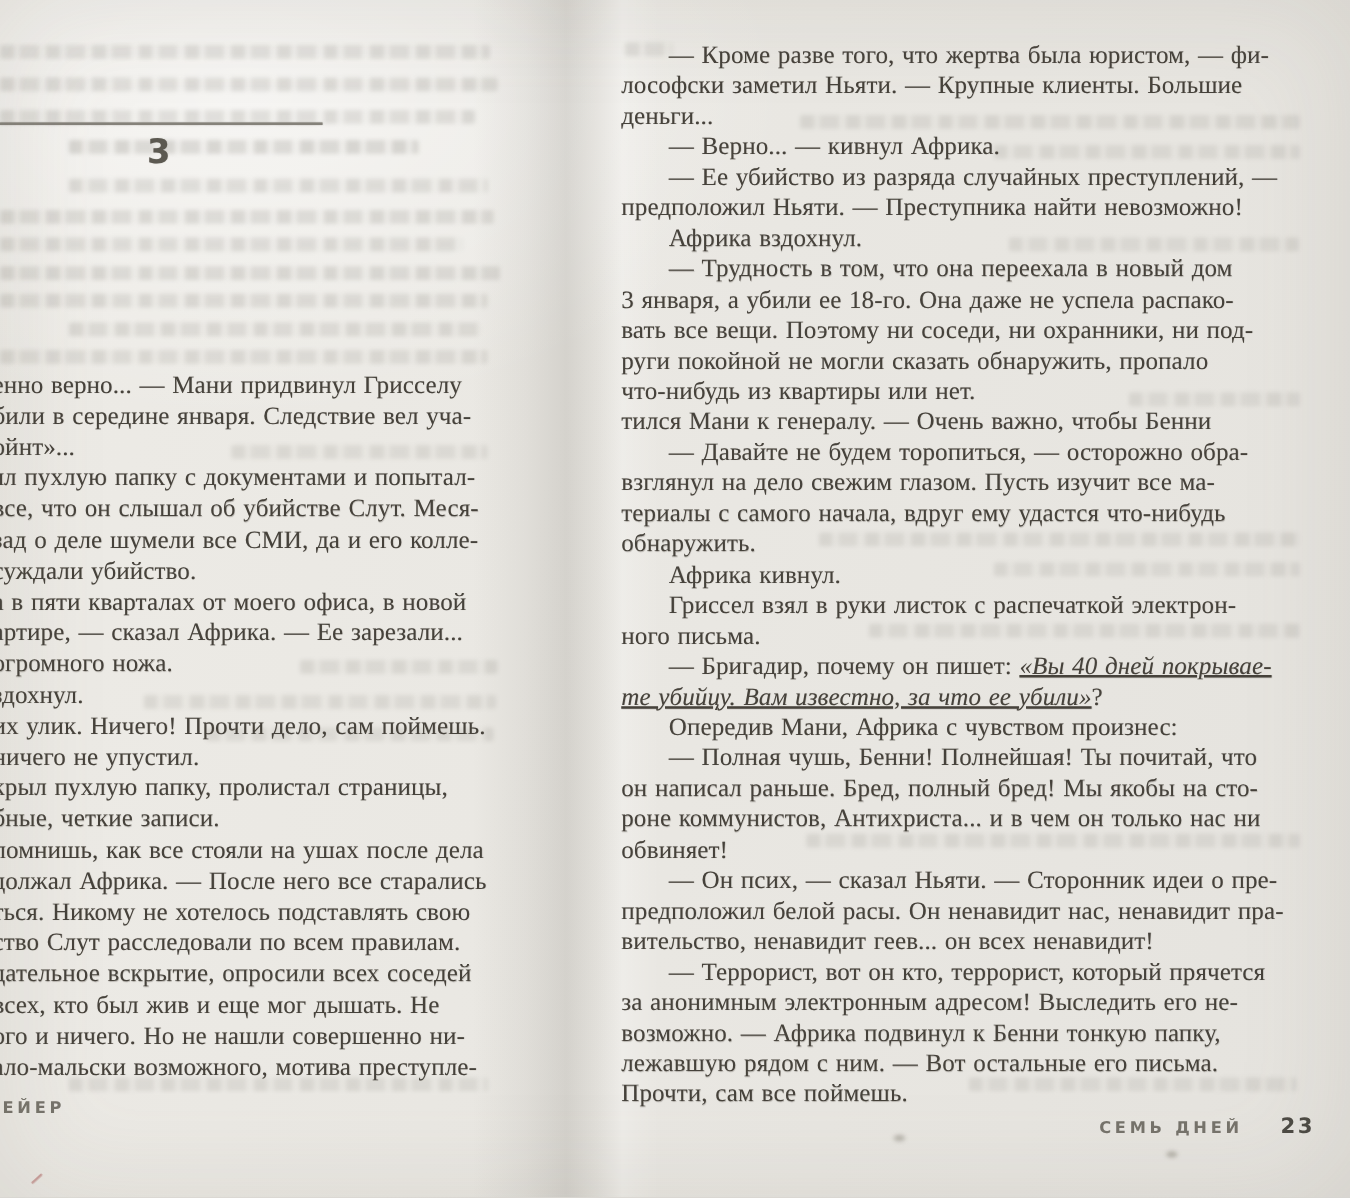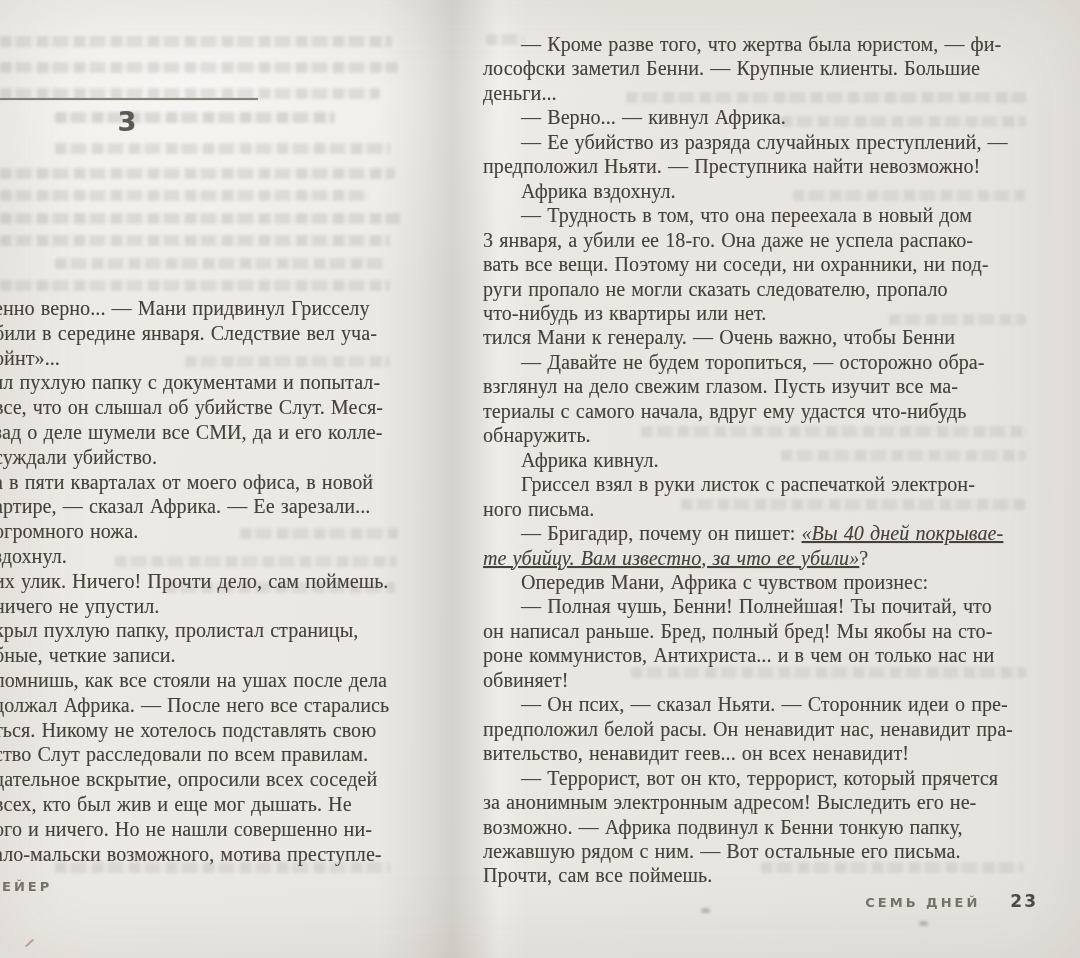--- a/index.html
+++ b/index.html
@@ -9,21 +9,21 @@
     background:
       radial-gradient(90% 60% at 18% 8%, rgba(255,255,255,0.55), rgba(255,255,255,0) 45%),
       linear-gradient(100deg,#edebe6 0%,#eae8e3 40%,#e7e5e0 78%,#e5e3de 100%);
   }
   .photo::after{
     content:"";position:absolute;inset:0;pointer-events:none;
     box-shadow:inset 0 0 90px rgba(110,105,90,0.14);
   }
   .page{position:absolute;top:0;height:958px;}
   .page.left{left:0;width:430px;}
-  .page.right{left:483px;width:583px;}
+  .page.right{left:497px;width:583px;}
   .gutter{
     position:absolute;top:0;left:378px;width:150px;height:958px;pointer-events:none;
     background:linear-gradient(90deg,
       rgba(0,0,0,0) 0%, rgba(70,65,55,0.06) 28%, rgba(70,65,55,0.13) 50%,
       rgba(70,65,55,0.05) 66%, rgba(255,255,255,0.22) 80%, rgba(0,0,0,0) 100%);
   }
   .tl{white-space:nowrap;}
   .lines{position:absolute;color:#46423b;letter-spacing:.1px;word-spacing:1px;
     text-shadow:.3px .3px .6px rgba(70,64,56,.30);}
   .lines-left{left:-6px;top:296px;font-size:20px;line-height:24.8px;width:440px;}
@@ -117,30 +117,30 @@
     <div class="ghost" style="left:310px;top:190px;width:232px;opacity:.38"></div>
     <div class="ghost" style="left:406px;top:314px;width:137px;opacity:.38"></div>
     <div class="ghost" style="left:158px;top:426px;width:385px;opacity:.4"></div>
     <div class="ghost" style="left:298px;top:450px;width:245px;opacity:.38"></div>
     <div class="ghost" style="left:198px;top:499px;width:345px;opacity:.4"></div>
     <div class="ghost" style="left:148px;top:667px;width:395px;opacity:.4"></div>
     <div class="ghost" style="left:278px;top:862px;width:262px;opacity:.38"></div>
 
     <div class="lines lines-right" id="right-lines">
         <div class="tl ind"><span>— Кроме разве того, что жертва была юристом, — фи-</span></div>
-        <div class="tl"><span>лософски заметил Бенни. — Крупные клиенты. Большие</span></div>
+        <div class="tl"><span>лософски заметил Ньяти. — Крупные клиенты. Большие</span></div>
         <div class="tl"><span>деньги...</span></div>
         <div class="tl ind"><span>— Верно... — кивнул Африка.</span></div>
         <div class="tl ind"><span>— Ее убийство из разряда случайных преступлений, —</span></div>
         <div class="tl"><span>предположил Ньяти. — Преступника найти невозможно!</span></div>
         <div class="tl ind"><span>Африка вздохнул.</span></div>
         <div class="tl ind"><span>— Трудность в том, что она переехала в новый дом</span></div>
         <div class="tl"><span>3 января, а убили ее 18-го. Она даже не успела распако-</span></div>
         <div class="tl"><span>вать все вещи. Поэтому ни соседи, ни охранники, ни под-</span></div>
-        <div class="tl"><span>руги пропало не могли сказать следователю, пропало</span></div>
+        <div class="tl"><span>руги покойной не могли сказать обнаружить, пропало</span></div>
         <div class="tl"><span>что-нибудь из квартиры или нет.</span></div>
         <div class="tl"><span>тился Мани к генералу. — Очень важно, чтобы Бенни</span></div>
         <div class="tl ind"><span>— Давайте не будем торопиться, — осторожно обра-</span></div>
         <div class="tl"><span>взглянул на дело свежим глазом. Пусть изучит все ма-</span></div>
         <div class="tl"><span>териалы с самого начала, вдруг ему удастся что-нибудь</span></div>
         <div class="tl"><span>обнаружить.</span></div>
         <div class="tl ind"><span>Африка кивнул.</span></div>
         <div class="tl ind"><span>Гриссел взял в руки листок с распечаткой электрон-</span></div>
         <div class="tl"><span>ного письма.</span></div>
         <div class="tl ind"><span>— Бригадир, почему он пишет: </span><span class="it">«Вы 40 дней покрывае-</span></div>

